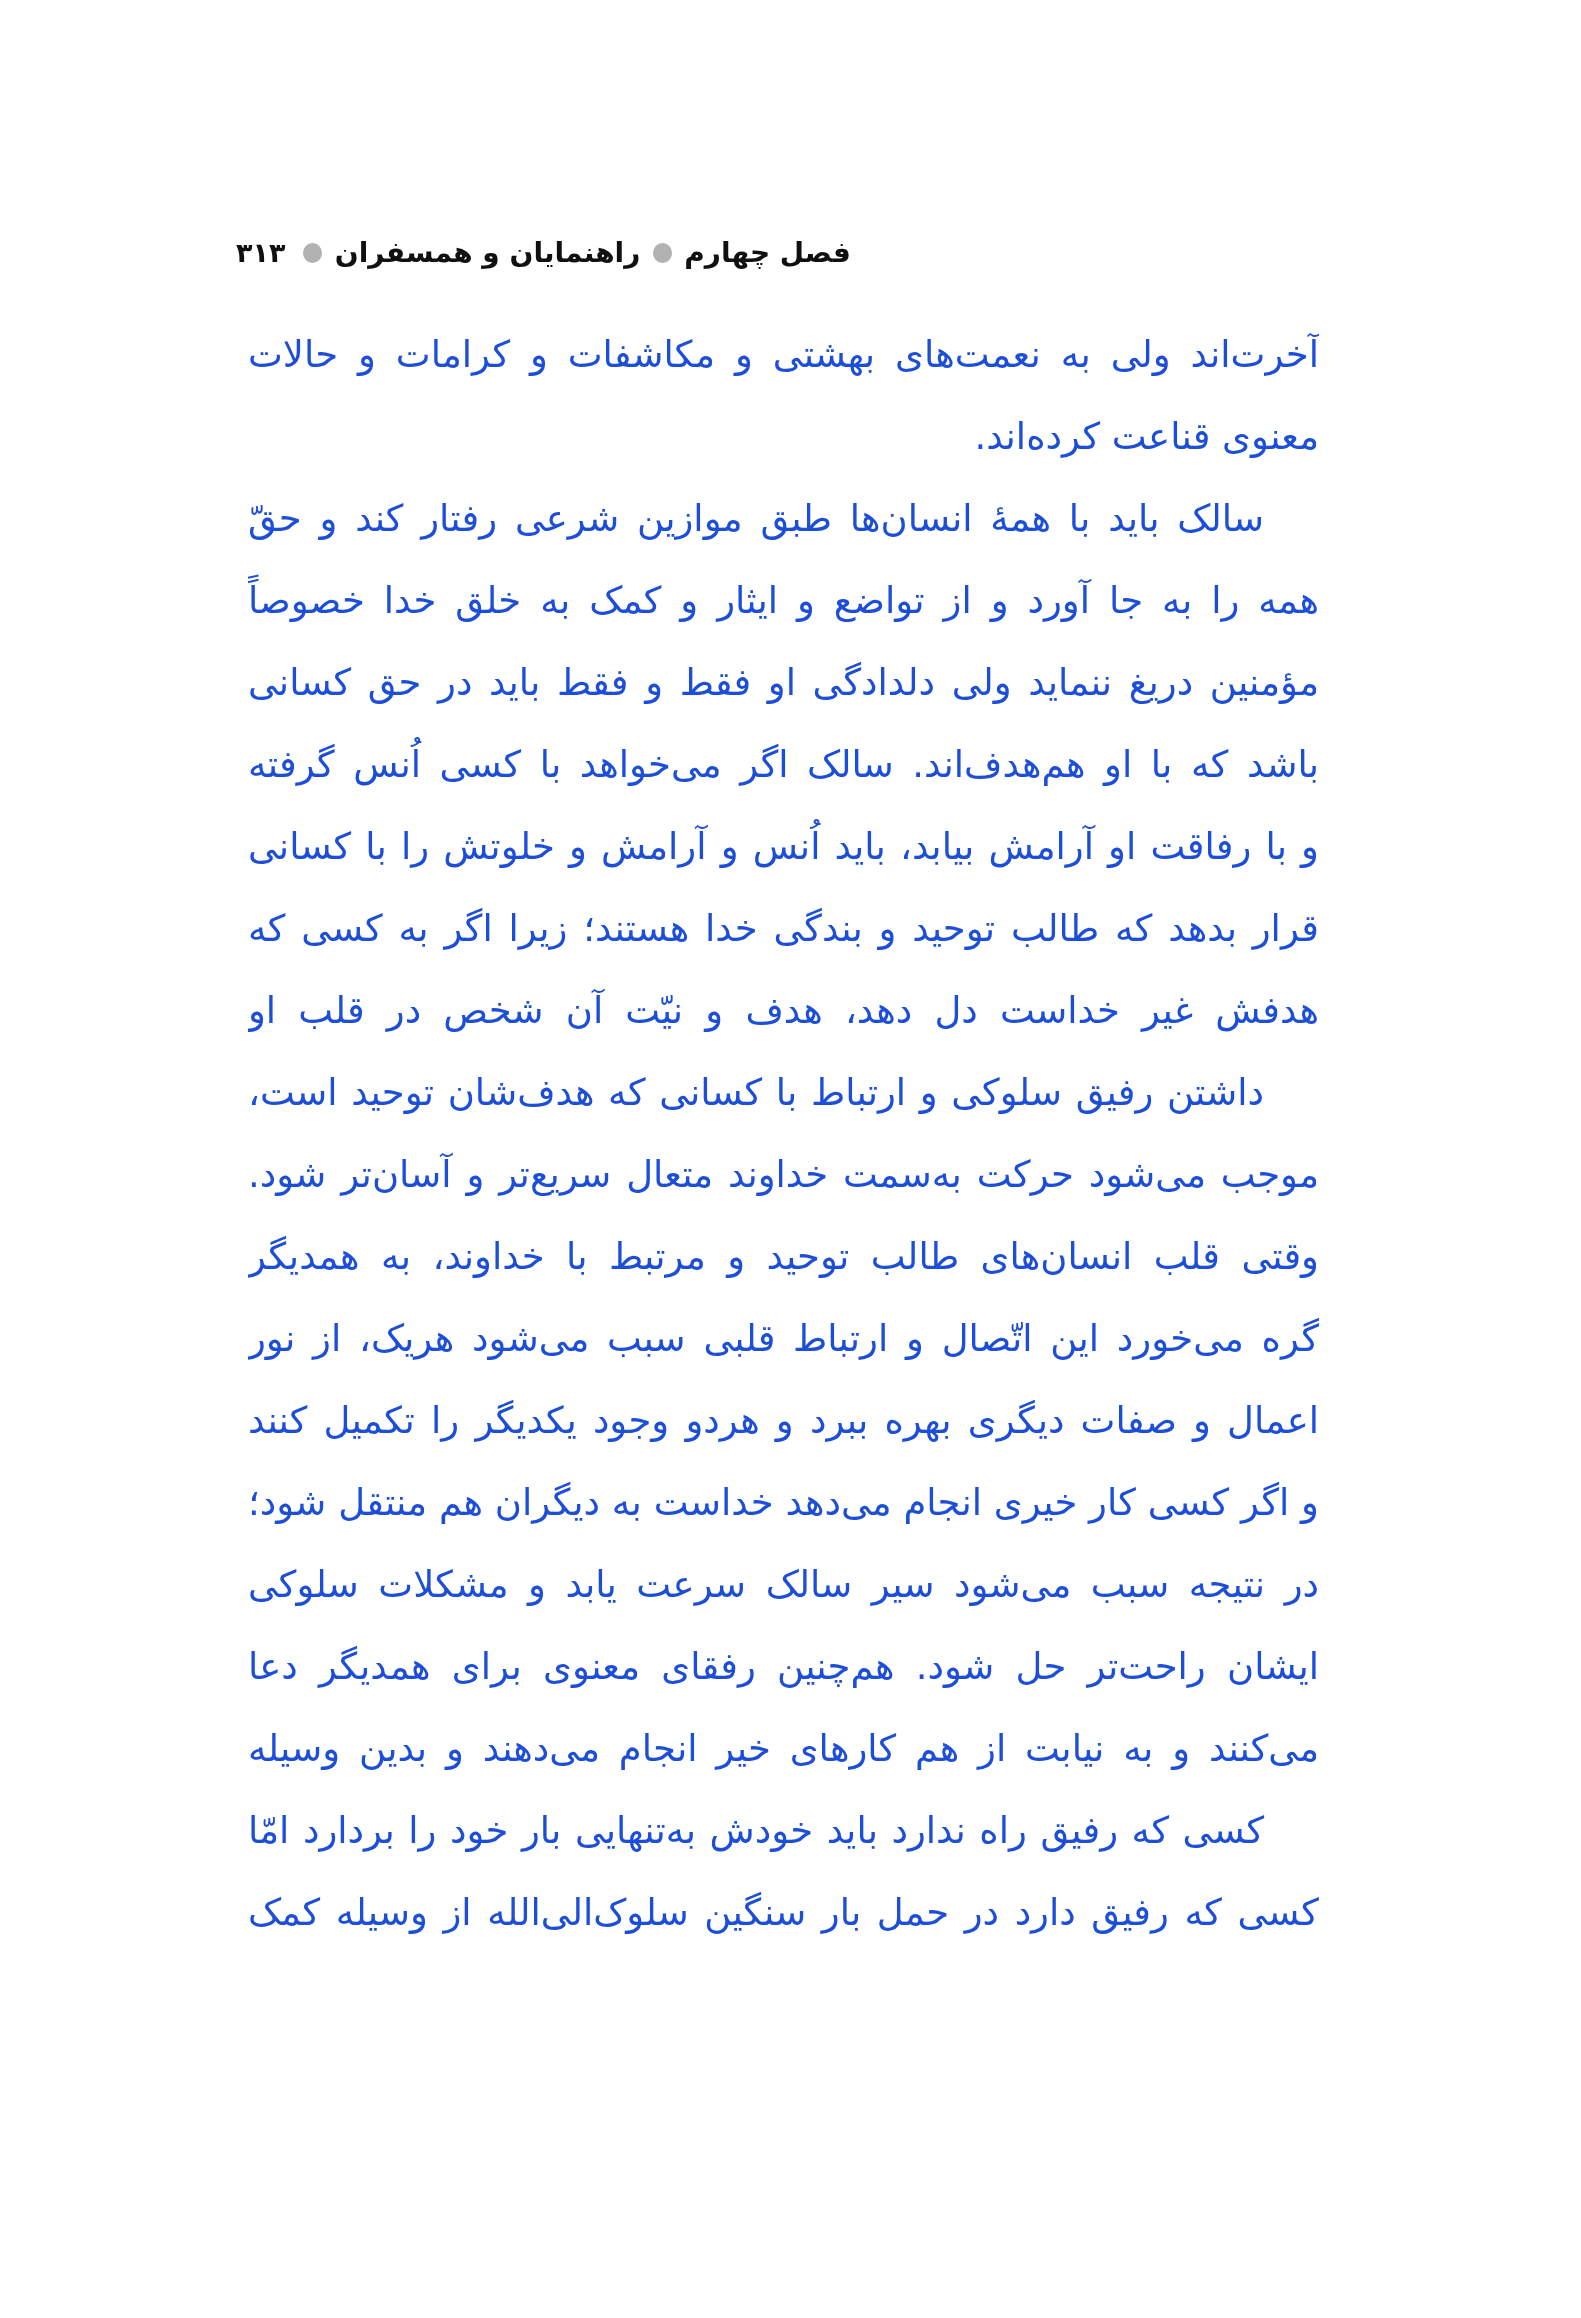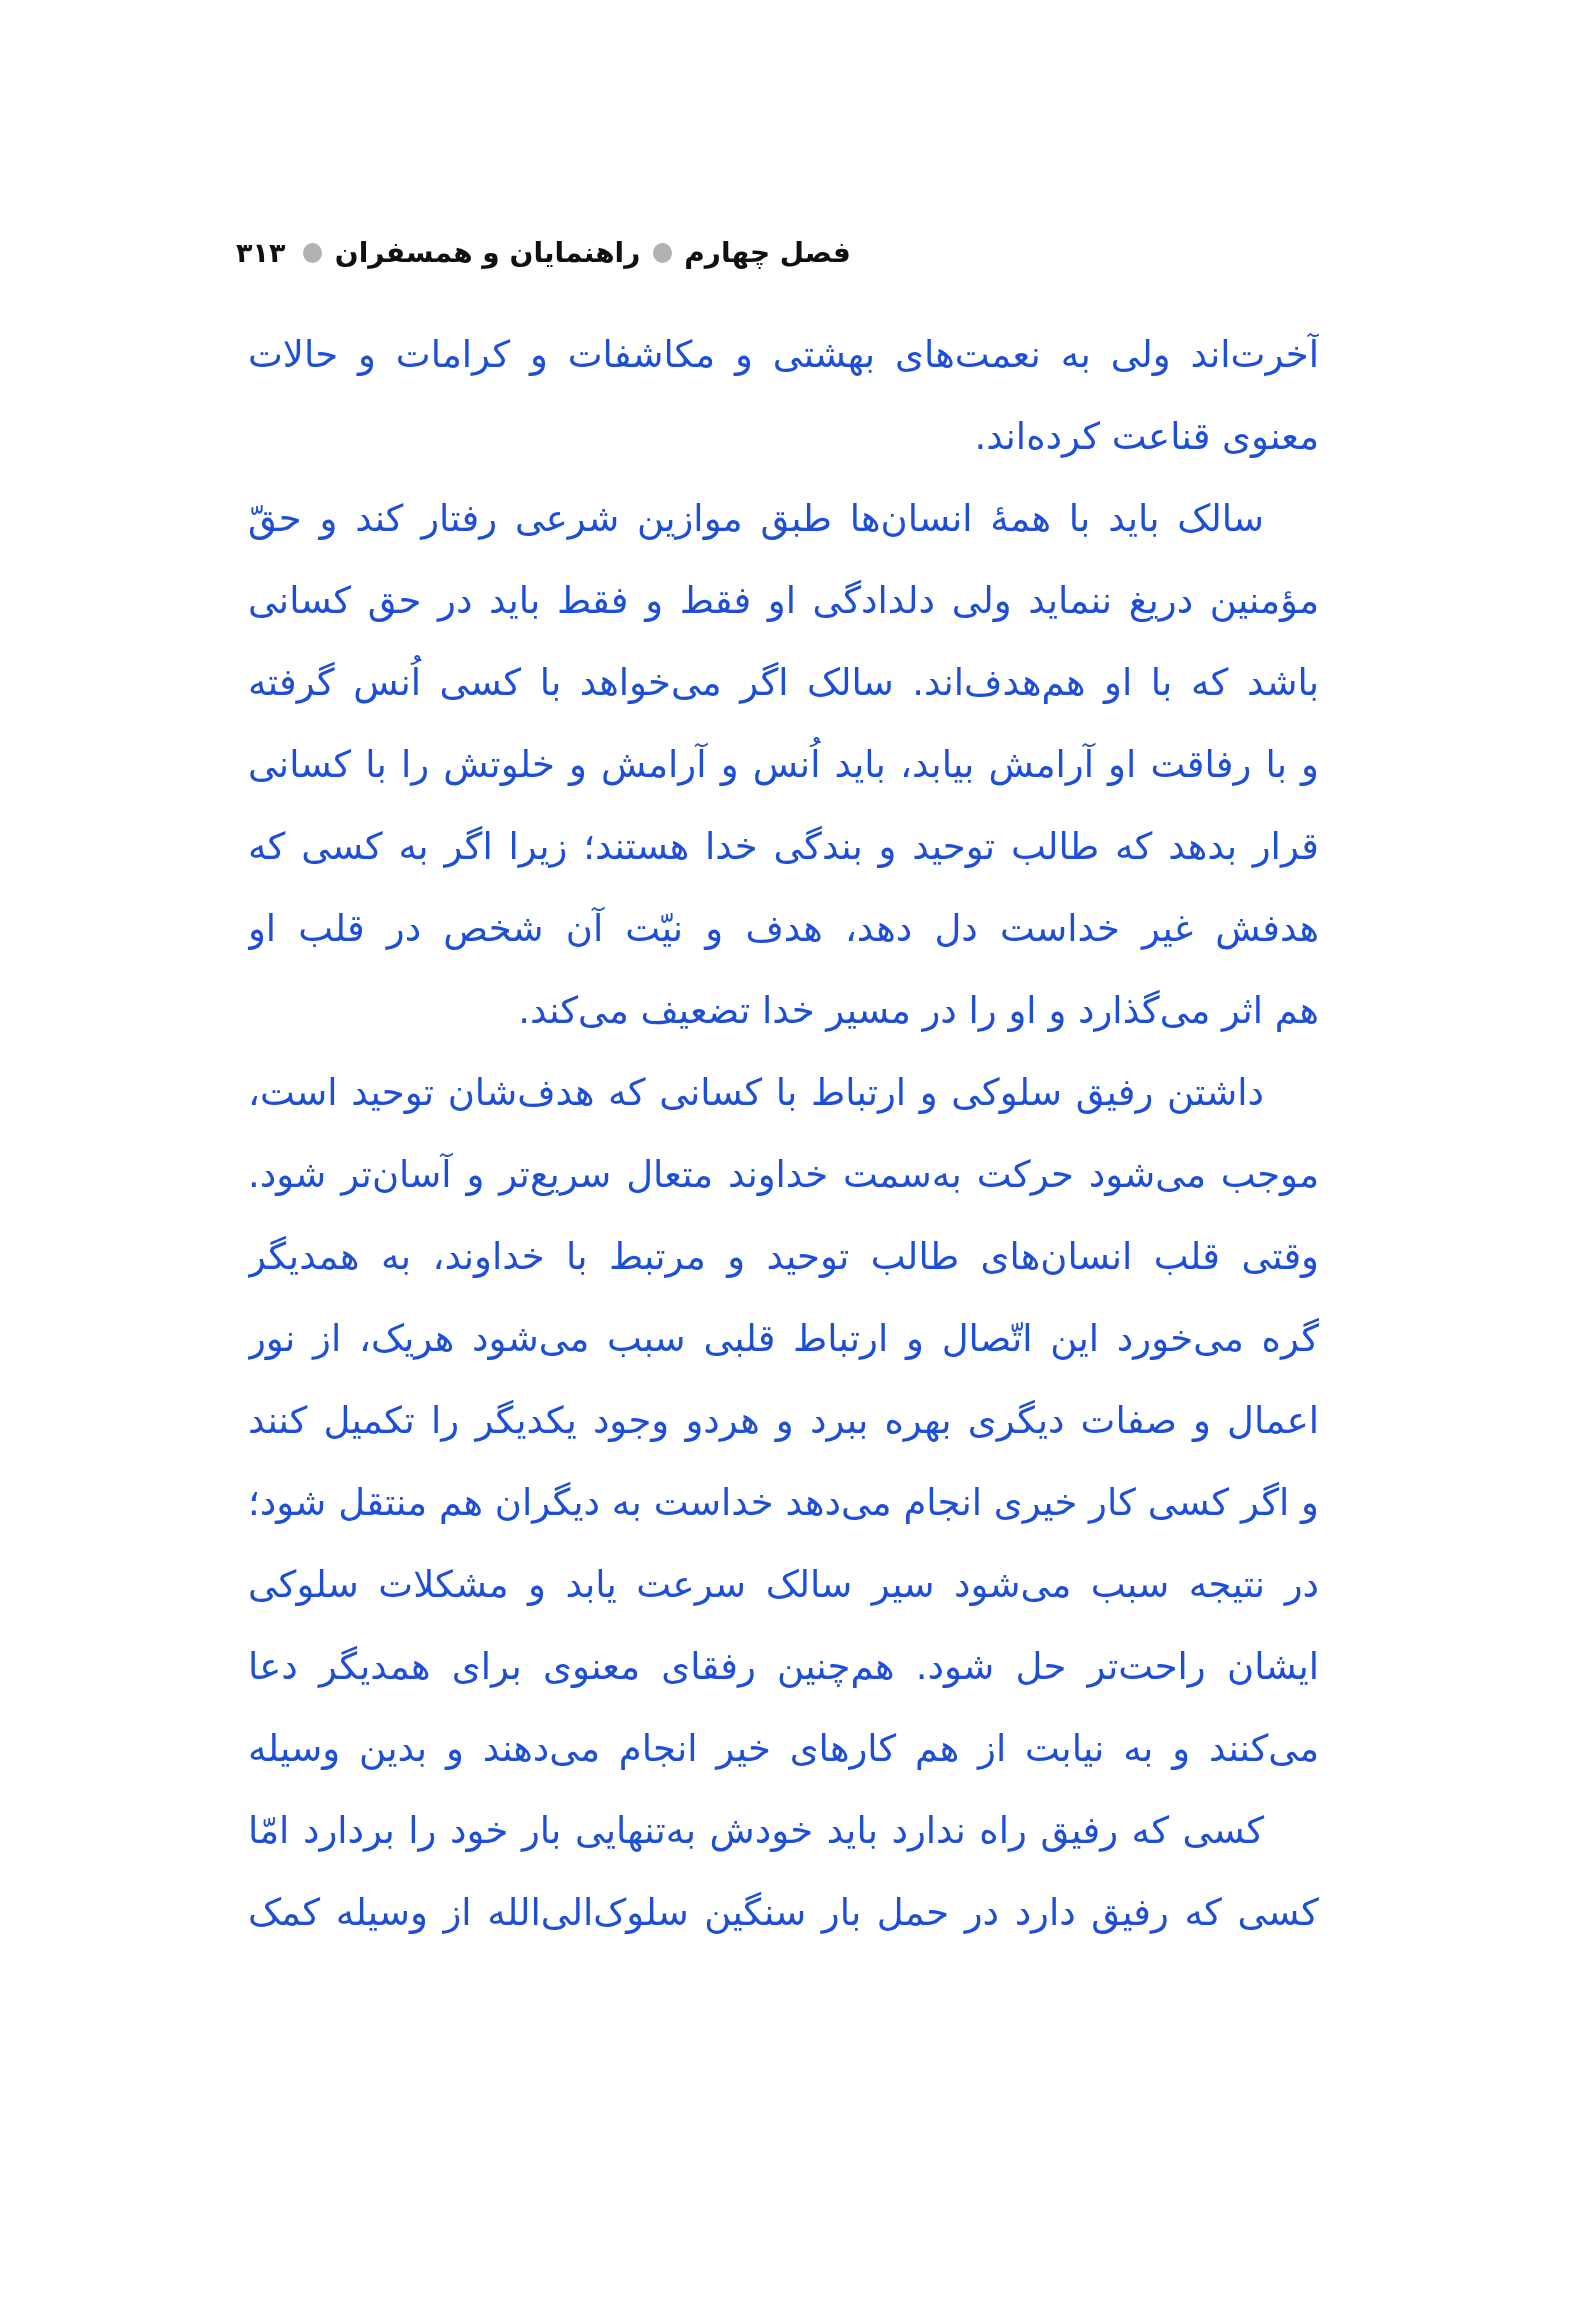--- a/index.html
+++ b/index.html
@@ -86,26 +86,26 @@
     <span class="head-dot" style="background: rgb(178, 178, 178);"></span>
     <span class="head-text">راهنمایان و همسفران</span>
     <span class="head-dot" style="background: rgb(178, 178, 178);"></span>
     <span class="head-num">۳۱۳</span>
   </div>
 
   <div class="body-block" style="color: #1d4ed8;">
       <div class="line full">آخرت‌اند ولی به نعمت‌های بهشتی و مکاشفات و کرامات و حالات</div>
       <div class="line end">معنوی قناعت کرده‌اند.</div>
       <div class="line full indent">سالک باید با همهٔ انسان‌ها طبق موازین شرعی رفتار کند و حقّ</div>
+      <div class="line full">همه را به جا آورد و از تواضع و ایثار و کمک به خلق خدا خصوصاً</div>
       <div class="line full">مؤمنین دریغ ننماید ولی دلدادگی او فقط و فقط باید در حق کسانی</div>
       <div class="line full">باشد که با او هم‌هدف‌اند. سالک اگر می‌خواهد با کسی اُنس گرفته</div>
       <div class="line full">و با رفاقت او آرامش بیابد، باید اُنس و آرامش و خلوتش را با کسانی</div>
       <div class="line full">قرار بدهد که طالب توحید و بندگی خدا هستند؛ زیرا اگر به کسی که</div>
       <div class="line full">هدفش غیر خداست دل دهد، هدف و نیّت آن شخص در قلب او</div>
-      <div class="line end">هم اثر می‌گذارد و او را در مسیر خدا تضعیف می‌کند.</div>
       <div class="line full indent">داشتن رفیق سلوکی و ارتباط با کسانی که هدف‌شان توحید است،</div>
       <div class="line full">موجب می‌شود حرکت به‌سمت خداوند متعال سریع‌تر و آسان‌تر شود.</div>
       <div class="line full">وقتی قلب انسان‌های طالب توحید و مرتبط با خداوند، به همدیگر</div>
       <div class="line full">گره می‌خورد این اتّصال و ارتباط قلبی سبب می‌شود هریک، از نور</div>
       <div class="line full">اعمال و صفات دیگری بهره ببرد و هردو وجود یکدیگر را تکمیل کنند</div>
       <div class="line full">و اگر کسی کار خیری انجام می‌دهد خداست به دیگران هم منتقل شود؛</div>
       <div class="line full">در نتیجه سبب می‌شود سیر سالک سرعت یابد و مشکلات سلوکی</div>
       <div class="line full">ایشان راحت‌تر حل شود. هم‌چنین رفقای معنوی برای همدیگر دعا</div>
       <div class="line full">می‌کنند و به نیابت از هم کارهای خیر انجام می‌دهند و بدین وسیله</div>
       <div class="line full indent">کسی که رفیق راه ندارد باید خودش به‌تنهایی بار خود را بردارد امّا</div>

